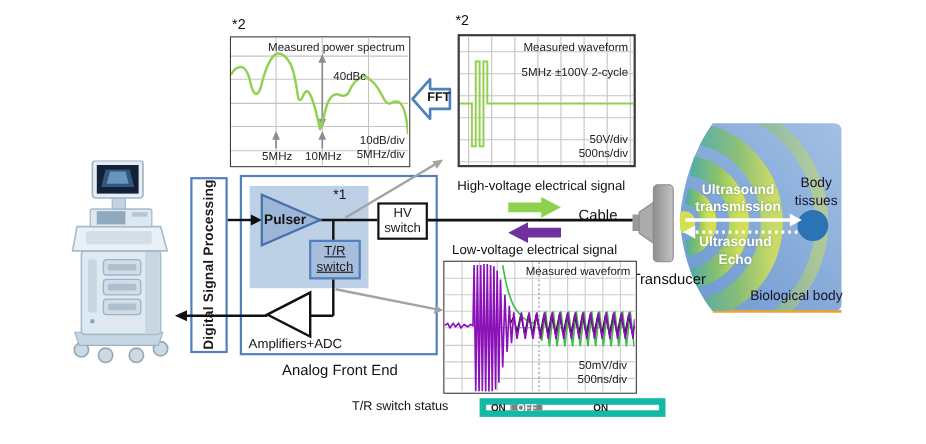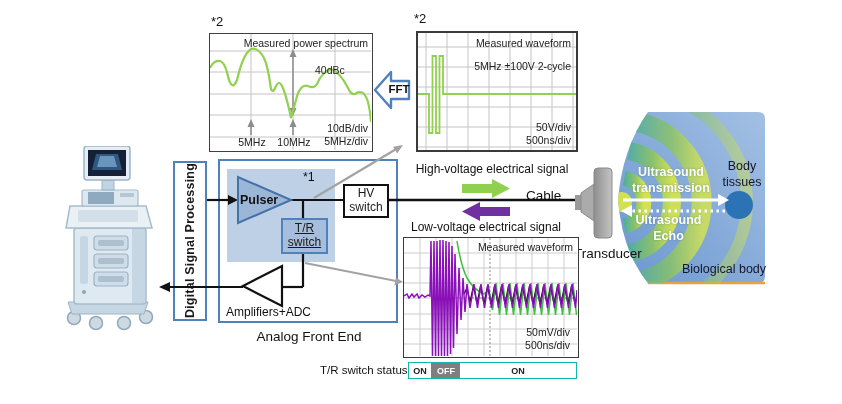--- a/index.html
+++ b/index.html
@@ -9,22 +9,22 @@
   .chart{position:absolute;background:#fff;box-sizing:border-box;}
   .chart svg{position:absolute;left:0;top:0;}
   .clabel{position:absolute;font-size:10.5px;color:#222;white-space:nowrap;}
   .mark{position:absolute;font-size:13px;color:#111;}
   .blockbox{position:absolute;box-sizing:border-box;display:flex;align-items:center;
             justify-content:center;text-align:center;font-size:12px;line-height:1.15;}
   .siglabel{position:absolute;font-size:12px;color:#111;text-align:center;white-space:nowrap;}
   .wh{color:#fff;font-weight:bold;text-shadow:0 0 2px rgba(40,90,60,.45);}
   .vtext{writing-mode:vertical-rl;transform:rotate(180deg);font-size:12.5px;font-weight:600;
          letter-spacing:.2px;white-space:nowrap;}
-  .trbar{position:absolute;display:flex;box-sizing:border-box;border:1px solid #14b8a6;
-         background:#fff;font-size:9px;font-weight:bold;}
+  .trbar{position:absolute;display:flex;box-sizing:border-box;border:6px solid #14b8a6;
+         background:#fff;font-size:9px;font-weight:bold;margin-left:28px;}
   .trseg{display:flex;align-items:center;justify-content:center;box-sizing:border-box;}
 </style>
 </head>
 <body>
 
 <div class="stage">
 
   <svg class="abs" style="left:58px;top:146px;" width="100" height="186" viewBox="0 0 100 186">
     <circle cx="16" cy="172" r="6.5" fill="#cdd9e3" stroke="#93a9b9" stroke-width="1.5"></circle>
     <circle cx="38" cy="177" r="6.5" fill="#cdd9e3" stroke="#93a9b9" stroke-width="1.5"></circle>
@@ -154,21 +154,21 @@
       </g>
       <g fill="#8c8c8c" stroke="#8c8c8c">
         <line x1="41" y1="101" x2="41" y2="91" stroke-width="1.5"></line>
         <polygon points="41,85 37.5,93 44.5,93" stroke="none"></polygon>
         <line x1="83" y1="101" x2="83" y2="91" stroke-width="1.5"></line>
         <polygon points="83,85 79.5,93 86.5,93" stroke="none"></polygon>
       </g>
       <path fill="none" stroke="#92d050" stroke-width="2.2" d="M0,34 Q4,26 10,27 Q14,28 17,38 Q19,48 21,50 Q24,54 27,46 Q33,20 41,15 Q48,13 54,24 Q58,32 61,55 Q63,60 66,52 Q69,46 72,52 Q76,60 81,84 Q84,74 87,62 Q91,50 98,52 Q104,55 107,50 Q112,38 121,35 Q130,38 138,54 Q141,61 145,60 Q149,57 153,59 Q159,63 161,88"></path>
     </svg>
     <div class="clabel" style="right:4px;top:3px;">Measured power spectrum</div>
-    <div class="clabel" style="left:105px;top:30px;">40dBc</div>
+    <div class="clabel" style="left:93px;top:30px;">40dBc</div>
     <div class="clabel" style="left:24px;top:102px;width:36px;text-align:center;">5MHz</div>
     <div class="clabel" style="left:64px;top:102px;width:40px;text-align:center;">10MHz</div>
     <div class="clabel" style="right:4px;top:88px;">10dB/div</div>
     <div class="clabel" style="right:4px;top:101px;">5MHz/div</div>
   </div>
 
   <div class="mark" style="left:414px;top:11px;">*2</div>
   <div class="chart" style="left:416px;top:31px;width:162px;height:121px;border:2px solid #3a3a3a;">
     <svg width="158" height="117" viewBox="0 0 158 117">
       <g stroke="#c4c4c4" stroke-width="1">

